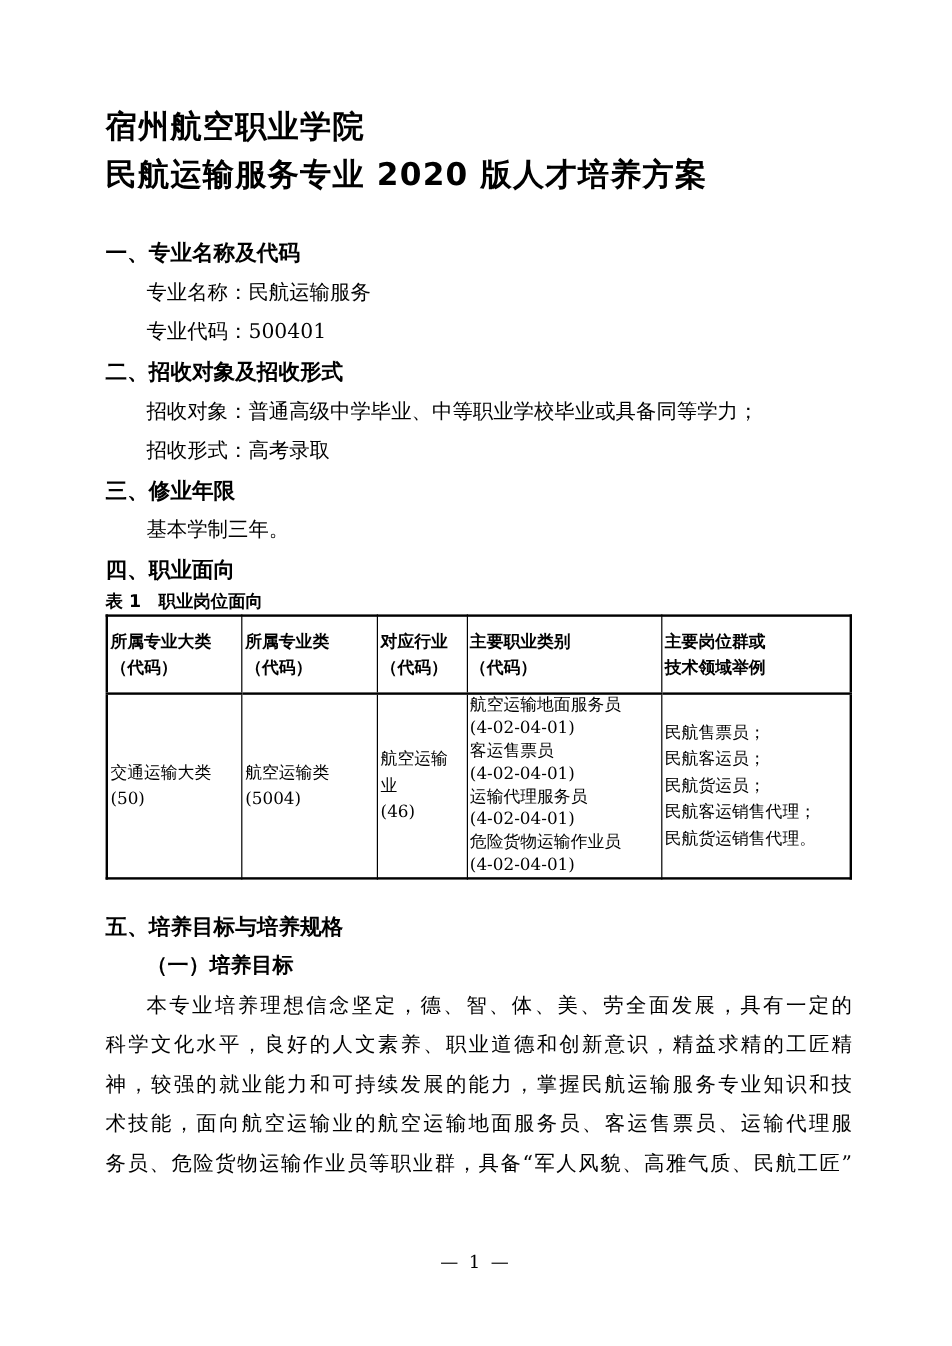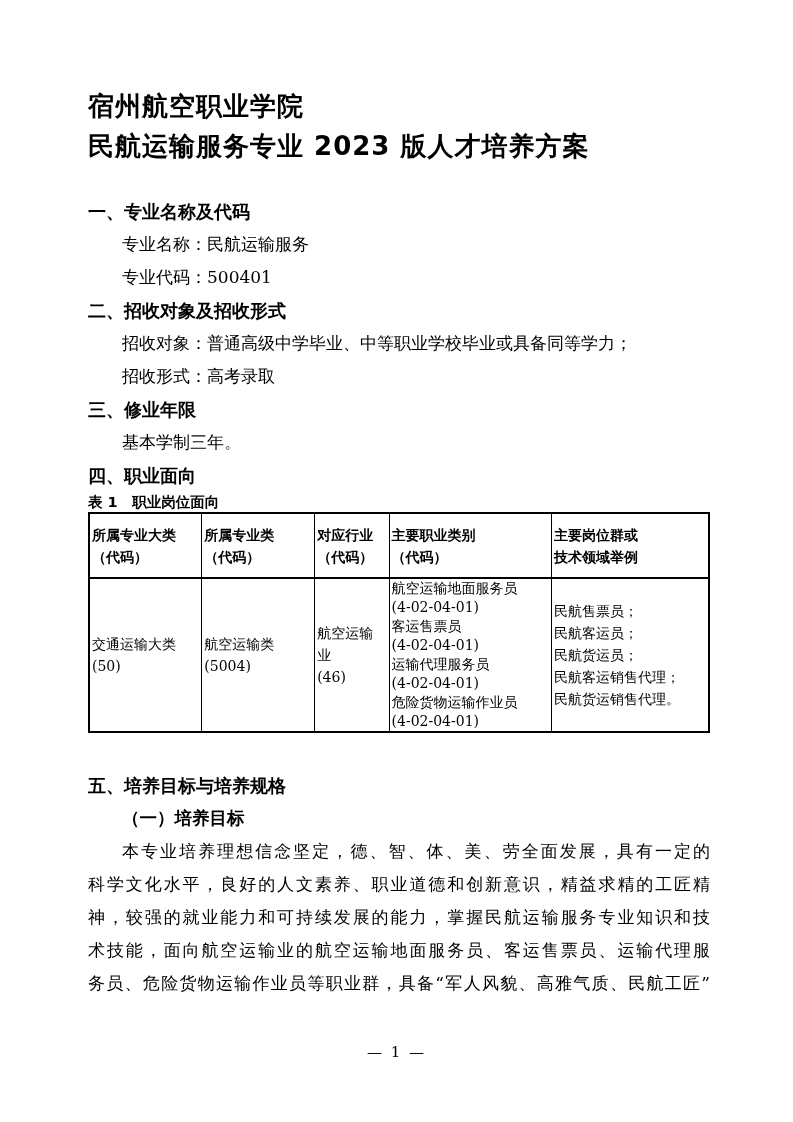--- a/index.html
+++ b/index.html
@@ -27,21 +27,21 @@
     line-height: 40px;
     letter-spacing: 1px;
   }
   .sec-heading {
     font-family: "DejaVu Sans", "Liberation Sans", sans-serif;
     font-weight: bold;
     font-size: 18px;
     line-height: 33px;
   }
   .sec-heading.first { margin-top: 29px; }
-  .sec-heading.after-table { margin-top: 36px; }
+  .sec-heading.after-table { margin-top: 23px; }
   .body-line {
     line-height: 33px;
     margin-left: 34px;
   }
   .sub-heading {
     font-family: "DejaVu Sans", "Liberation Sans", sans-serif;
     font-weight: bold;
     font-size: 17.5px;
     line-height: 33px;
     margin-left: 34px;
@@ -94,21 +94,21 @@
     letter-spacing: 2px;
   }
 </style>
 </head>
 <body>
 
 <div class="page">
   <div class="content">
 
     <div class="doc-title">宿州航空职业学院</div>
-    <div class="doc-title">民航运输服务专业 2023 版人才培养方案</div>
+    <div class="doc-title">民航运输服务专业 2020 版人才培养方案</div>
 
     <div class="sec-heading first">一、专业名称及代码</div>
     <div class="body-line">专业名称：民航运输服务</div>
     <div class="body-line">专业代码：500401</div>
 
     <div class="sec-heading">二、招收对象及招收形式</div>
     <div class="body-line">招收对象：普通高级中学毕业、中等职业学校毕业或具备同等学力；</div>
     <div class="body-line">招收形式：高考录取</div>
 
     <div class="sec-heading">三、修业年限</div>

